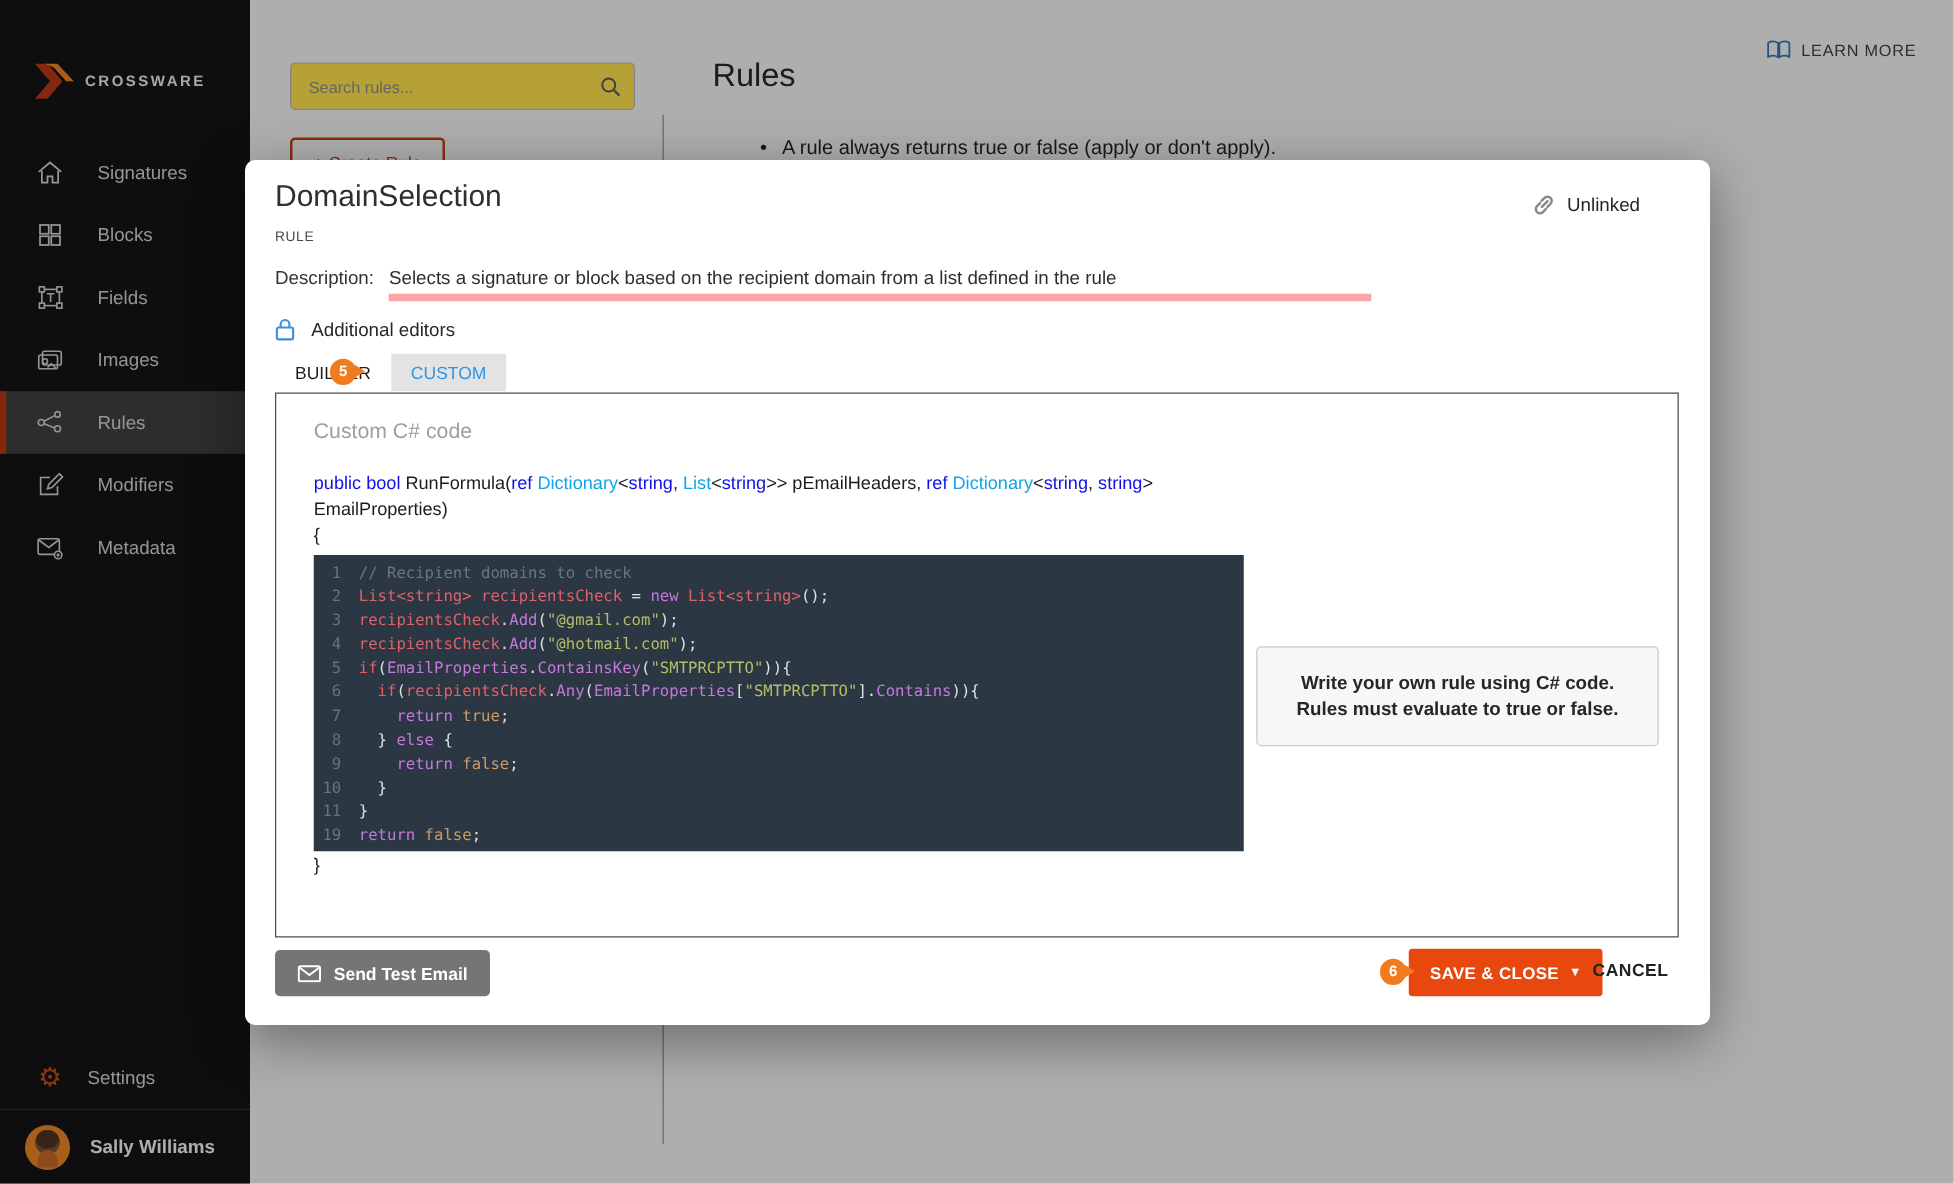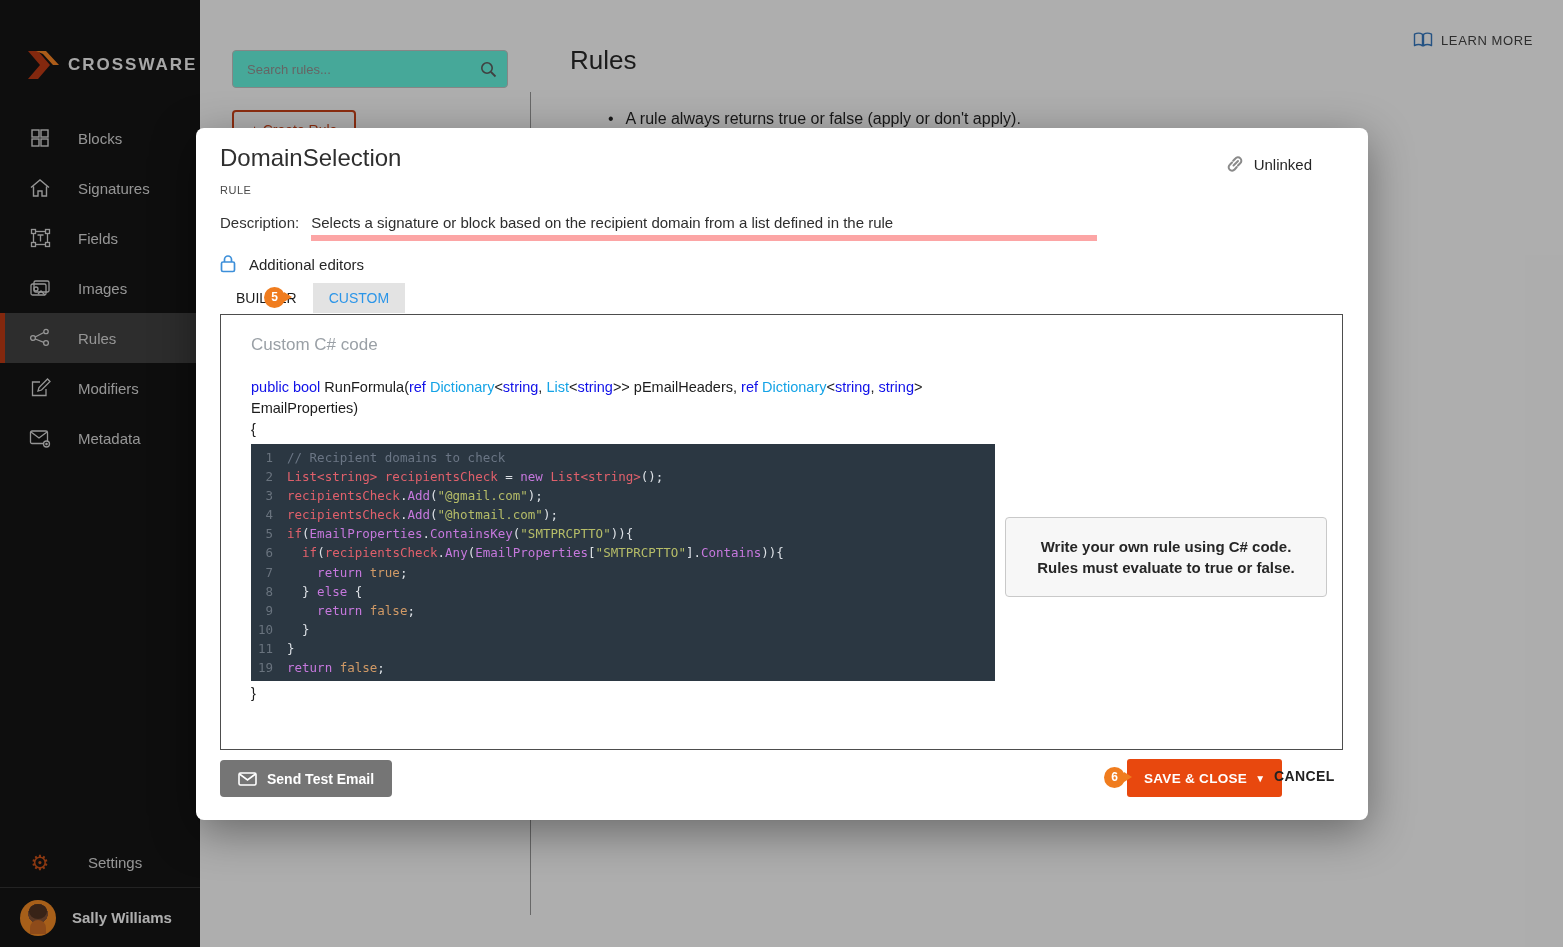--- a/index.html
+++ b/index.html
@@ -1,42 +1,42 @@
 <!DOCTYPE html>
 <html><head>
 <meta charset="utf-8">
 <style>
   * { margin:0; padding:0; box-sizing:border-box; }
   html,body { width:1563px; height:947px; overflow:hidden; font-family:"Liberation Sans", sans-serif; }
   body { position:relative; background:#f2f2f2; }
 
   
   .main { position:absolute; left:200px; top:0; width:1363px; height:947px; background:#f2f2f2; z-index:5; }
-  .search-box { position:absolute; left:32px; top:50px; width:276px; height:38px; background:#5eead4; border:1px solid #b9b9b9; border-radius:4px; display:flex; align-items:center; padding:0 10px 0 14px; }
+  .search-box { position:absolute; left:32px; top:50px; width:276px; height:38px; background:#fde047; border:1px solid #b9b9b9; border-radius:4px; display:flex; align-items:center; padding:0 10px 0 14px; }
   .search-box input { flex:1; border:none; outline:none; font-size:13px; color:#555; background:transparent; font-family:"Liberation Sans", sans-serif; }
   .search-box input::placeholder { color:#8a8a8a; }
   .create-rule { position:absolute; left:32px; top:110px; width:124px; height:40px; border:2px solid #c23a10; border-radius:4px; background:transparent; color:#c23a10; font-size:14px; text-align:center; line-height:36px; }
   .vdivider { position:absolute; left:330px; top:92px; width:1px; height:823px; background:#8f8f8f; }
   .page-title { position:absolute; left:370px; top:45px; font-size:26px; color:#222; font-weight:500; }
   .bullet-item { position:absolute; left:408px; top:110px; font-size:16px; color:#1c1c1c; }
   .bullet-item .dot { margin-right:12px; }
   .learn-more { position:absolute; right:30px; top:32px; display:flex; align-items:center; gap:8px; font-size:13px; letter-spacing:.6px; color:#3a3a3a; }
 
   
   .sidebar { position:absolute; left:0; top:0; width:200px; height:947px; background:#0e0e0e; z-index:10; }
   .logo { display:flex; align-items:center; gap:8px; padding:30px 0 0 26px; height:100px; }
-  .logo-text { color:#e8e8e8; font-size:17px; font-weight:700; letter-spacing:2px;text-align:center; }
+  .logo-text { color:#e8e8e8; font-size:12px; font-weight:700; letter-spacing:2px;text-align:center; }
   .nav { position:absolute; top:113px; left:0; width:100%; }
   .nav-item { display:flex; align-items:center; height:50px; padding-left:28px; cursor:pointer; color:#cfcfcf; }
   .nav-item .nicon { width:24px; display:flex; justify-content:center; }
   .nav-item .nlabel { margin-left:26px; font-size:15px; }
   .nav-item.active { background:#3a3a3a; border-left:5px solid #b5330e; padding-left:23px; }
   .settings-row { position:absolute; left:0; bottom:61px; width:100%; height:48px; display:flex; align-items:center; padding-left:28px; color:#cfcfcf; cursor:pointer; }
   .settings-row .nicon { width:24px; display:flex; justify-content:center; }
-  .settings-row .nlabel { margin-left:36px; font-size:15px; }
+  .settings-row .nlabel { margin-left:18px; font-size:15px; }
   .gear-glyph { color:#c24a12; font-size:21px; line-height:1; }
   .user-row { position:absolute; left:0; bottom:0; width:100%; height:60px; border-top:1px solid #2c2c2c; display:flex; align-items:center; padding-left:20px; cursor:pointer; }
   .avatar { width:36px; height:36px; border-radius:50%; background:radial-gradient(circle at 50% 38%, #7a4a2e 0 34%, #e8821e 35%); position:relative; overflow:hidden; flex:0 0 36px; }
   .avatar::before { content:""; position:absolute; left:9px; top:4px; width:18px; height:15px; border-radius:50%; background:#4a2c1a; }
   .avatar::after { content:""; position:absolute; left:10px; top:20px; width:16px; height:14px; border-radius:8px 8px 0 0; background:#c4651f; }
   .user-name { margin-left:16px; color:#f2f2f2; font-size:15px; font-weight:700; }
 
   
   .overlay { position:absolute; inset:0; background:rgba(15,15,15,.30); z-index:50; }
 
@@ -112,36 +112,36 @@
         <polygon points="2,2 12,2 24,16 12,30 2,30 14,16" fill="#b5330e"></polygon>
         <polygon points="10,2 20,2 33,16 27,16 17,5" fill="#f07d1e"></polygon>
         <polygon points="17,27 27,16 33,16 20,30 10,30" fill="#f07d1e" opacity="0"></polygon>
       </svg>
     </span>
     <span class="logo-text">CROSSWARE</span>
   </div>
   <div class="nav" id="nav">
       <div class="nav-item">
         <span class="nicon">
+          <svg width="22" height="20" viewBox="0 0 22 20" fill="none" stroke="#cfcfcf" stroke-width="1.4">
+            <path d="M2 9.5L11 2l9 7.5M4.5 8.5V18h4.5v-5h4v5h4.5V8.5"></path>
+          </svg>
+        </span>
+        <span class="nlabel">Signatures</span>
+      </div>
+      <div class="nav-item">
+        <span class="nicon">
           <svg width="20" height="20" viewBox="0 0 20 20" fill="none" stroke="#cfcfcf" stroke-width="1.4">
             <rect x="2" y="2" width="7" height="7"></rect>
             <rect x="11" y="2" width="7" height="7"></rect>
             <rect x="2" y="11" width="7" height="7"></rect>
             <rect x="11" y="11" width="7" height="7"></rect>
           </svg>
         </span>
         <span class="nlabel">Blocks</span>
-      </div>
-      <div class="nav-item">
-        <span class="nicon">
-          <svg width="22" height="20" viewBox="0 0 22 20" fill="none" stroke="#cfcfcf" stroke-width="1.4">
-            <path d="M2 9.5L11 2l9 7.5M4.5 8.5V18h4.5v-5h4v5h4.5V8.5"></path>
-          </svg>
-        </span>
-        <span class="nlabel">Signatures</span>
       </div>
       <div class="nav-item">
         <span class="nicon">
           <svg width="21" height="20" viewBox="0 0 21 20" fill="none" stroke="#cfcfcf" stroke-width="1.3">
             <rect x="3.5" y="3.5" width="14" height="13"></rect>
             <rect x="1.5" y="1.5" width="4" height="4" fill="#0e0e0e"></rect>
             <rect x="15.5" y="1.5" width="4" height="4" fill="#0e0e0e"></rect>
             <rect x="1.5" y="14.5" width="4" height="4" fill="#0e0e0e"></rect>
             <rect x="15.5" y="14.5" width="4" height="4" fill="#0e0e0e"></rect>
             <path d="M7.5 7h6M10.5 7v6.5"></path>

